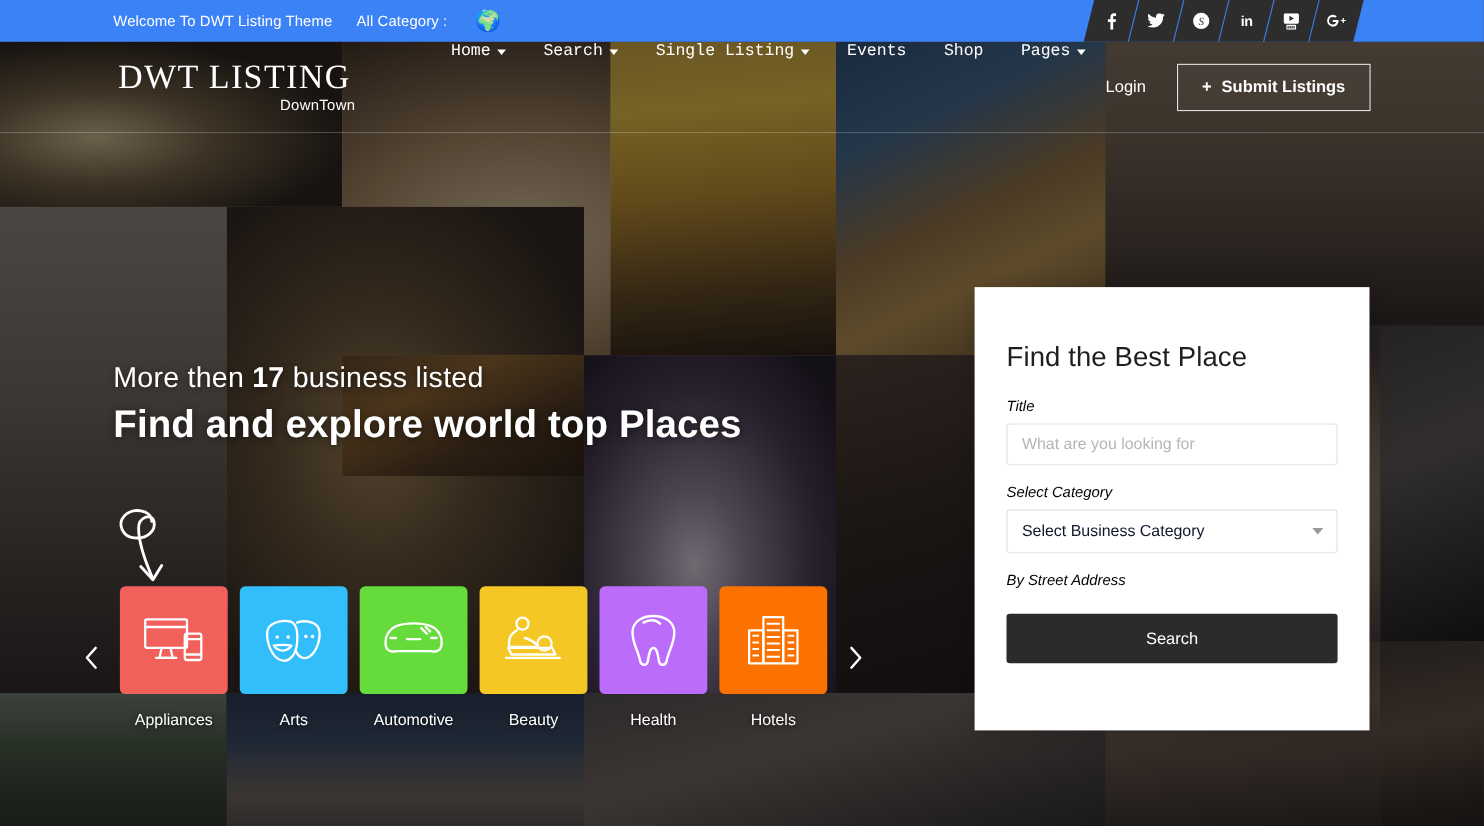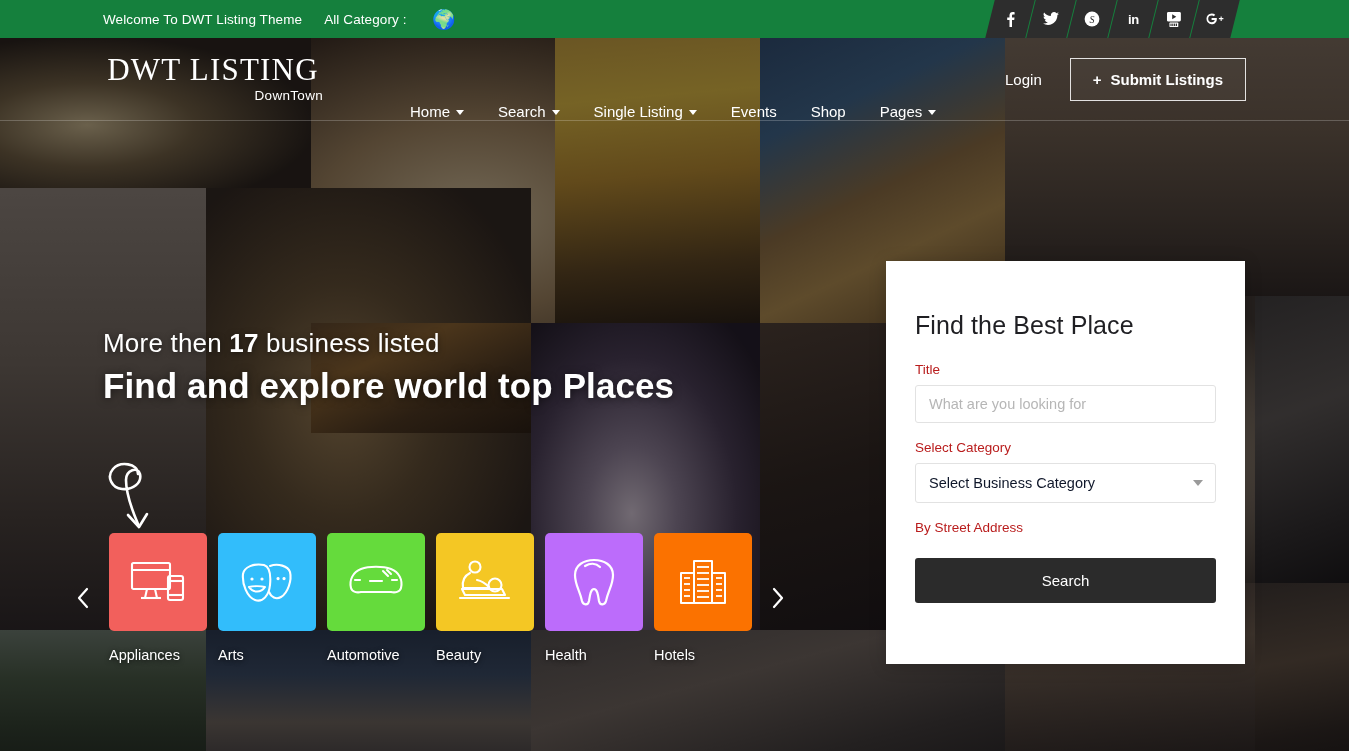--- a/index.html
+++ b/index.html
@@ -8,21 +8,21 @@
     width: 1349px; height: 751px;
     overflow: hidden;
     font-family: "Liberation Sans", sans-serif;
     background: #1d1d1d;
   }
 
   
   .topbar {
     position: absolute; top: 0; left: 0;
     width: 1349px; height: 38px;
-    background: #15803d;
+    background: #3b82f6;
     z-index: 40;
   }
   .topbar-left {
     position: absolute; left: 103px; top: 0; height: 38px;
     display: flex; align-items: center; gap: 22px;
   }
   .topbar-left .welcome,
   .topbar-left .locations {
     color: #fff; font-size: 13.5px; letter-spacing: .1px; white-space: nowrap;
   }
@@ -124,21 +124,21 @@
     font-size: 31px; color: #fff; letter-spacing: 1.2px; line-height: 1;
     white-space: nowrap;
   }
   .logo-sub {
     font-size: 13.5px; color: #fff; text-align: right;
     margin-top: 3px; letter-spacing: .3px;
   }
 
   .mainmenu {
     position: absolute; left: 393px; top: 38px; height: 82px;
-    display: flex; align-items: flex-end; gap: 0; z-index: 32;
+    display: flex; align-items: flex-start; gap: 0; z-index: 32; font-family: Liberation Mono, monospace;
   }
   .menu-item {
     color: #fff; font-size: 15px; padding: 0 17px;
     display: flex; align-items: center; gap: 6px;
     cursor: pointer; white-space: nowrap;
   }
   .caret {
     display: inline-block; width: 0; height: 0;
     border-left: 4.5px solid transparent;
     border-right: 4.5px solid transparent;
@@ -190,40 +190,40 @@
     display: flex; gap: 11px; align-items: flex-start;
     flex: 0 0 auto; margin: 0 9px;
   }
   .cat-item { width: 98px; cursor: pointer; }
   .cat-box {
     width: 98px; height: 98px; border-radius: 5px;
     display: flex; align-items: center; justify-content: center;
   }
   .cat-box svg { display: block; }
   .cat-label {
-    margin-top: 16px; 
+    margin-top: 16px; text-align: center;
     color: #fff; font-size: 14.5px;
     text-shadow: 0 1px 5px rgba(0,0,0,.7);
     white-space: nowrap;
   }
 
   
   .search-panel {
     position: absolute; right: 104px; top: 223px;
     width: 359px; height: 403px;
     background: #fff; z-index: 25;
     padding: 50px 29px 0 29px;
     box-shadow: 0 2px 16px rgba(0,0,0,.18);
   }
   .panel-title {
     font-size: 25px; color: #1f1f23; font-weight: normal;
     letter-spacing: .1px; margin-bottom: 22px;
   }
   .field-label {
-    font-size: 13.5px; color: #b91c1c; margin-bottom: 8px; display: block;
+    font-size: 13.5px; color: #000000; margin-bottom: 8px; display: block; font-style: italic;
   }
   .field-input {
     width: 100%; height: 38px;
     border: 1px solid #e2e2e2; border-radius: 3px;
     background: #fff; padding: 0 13px;
     font-size: 14.5px; color: #333;
     font-family: "Liberation Sans", sans-serif;
     outline: none;
   }
   .field-input::placeholder { color: #b6b6b6; }

